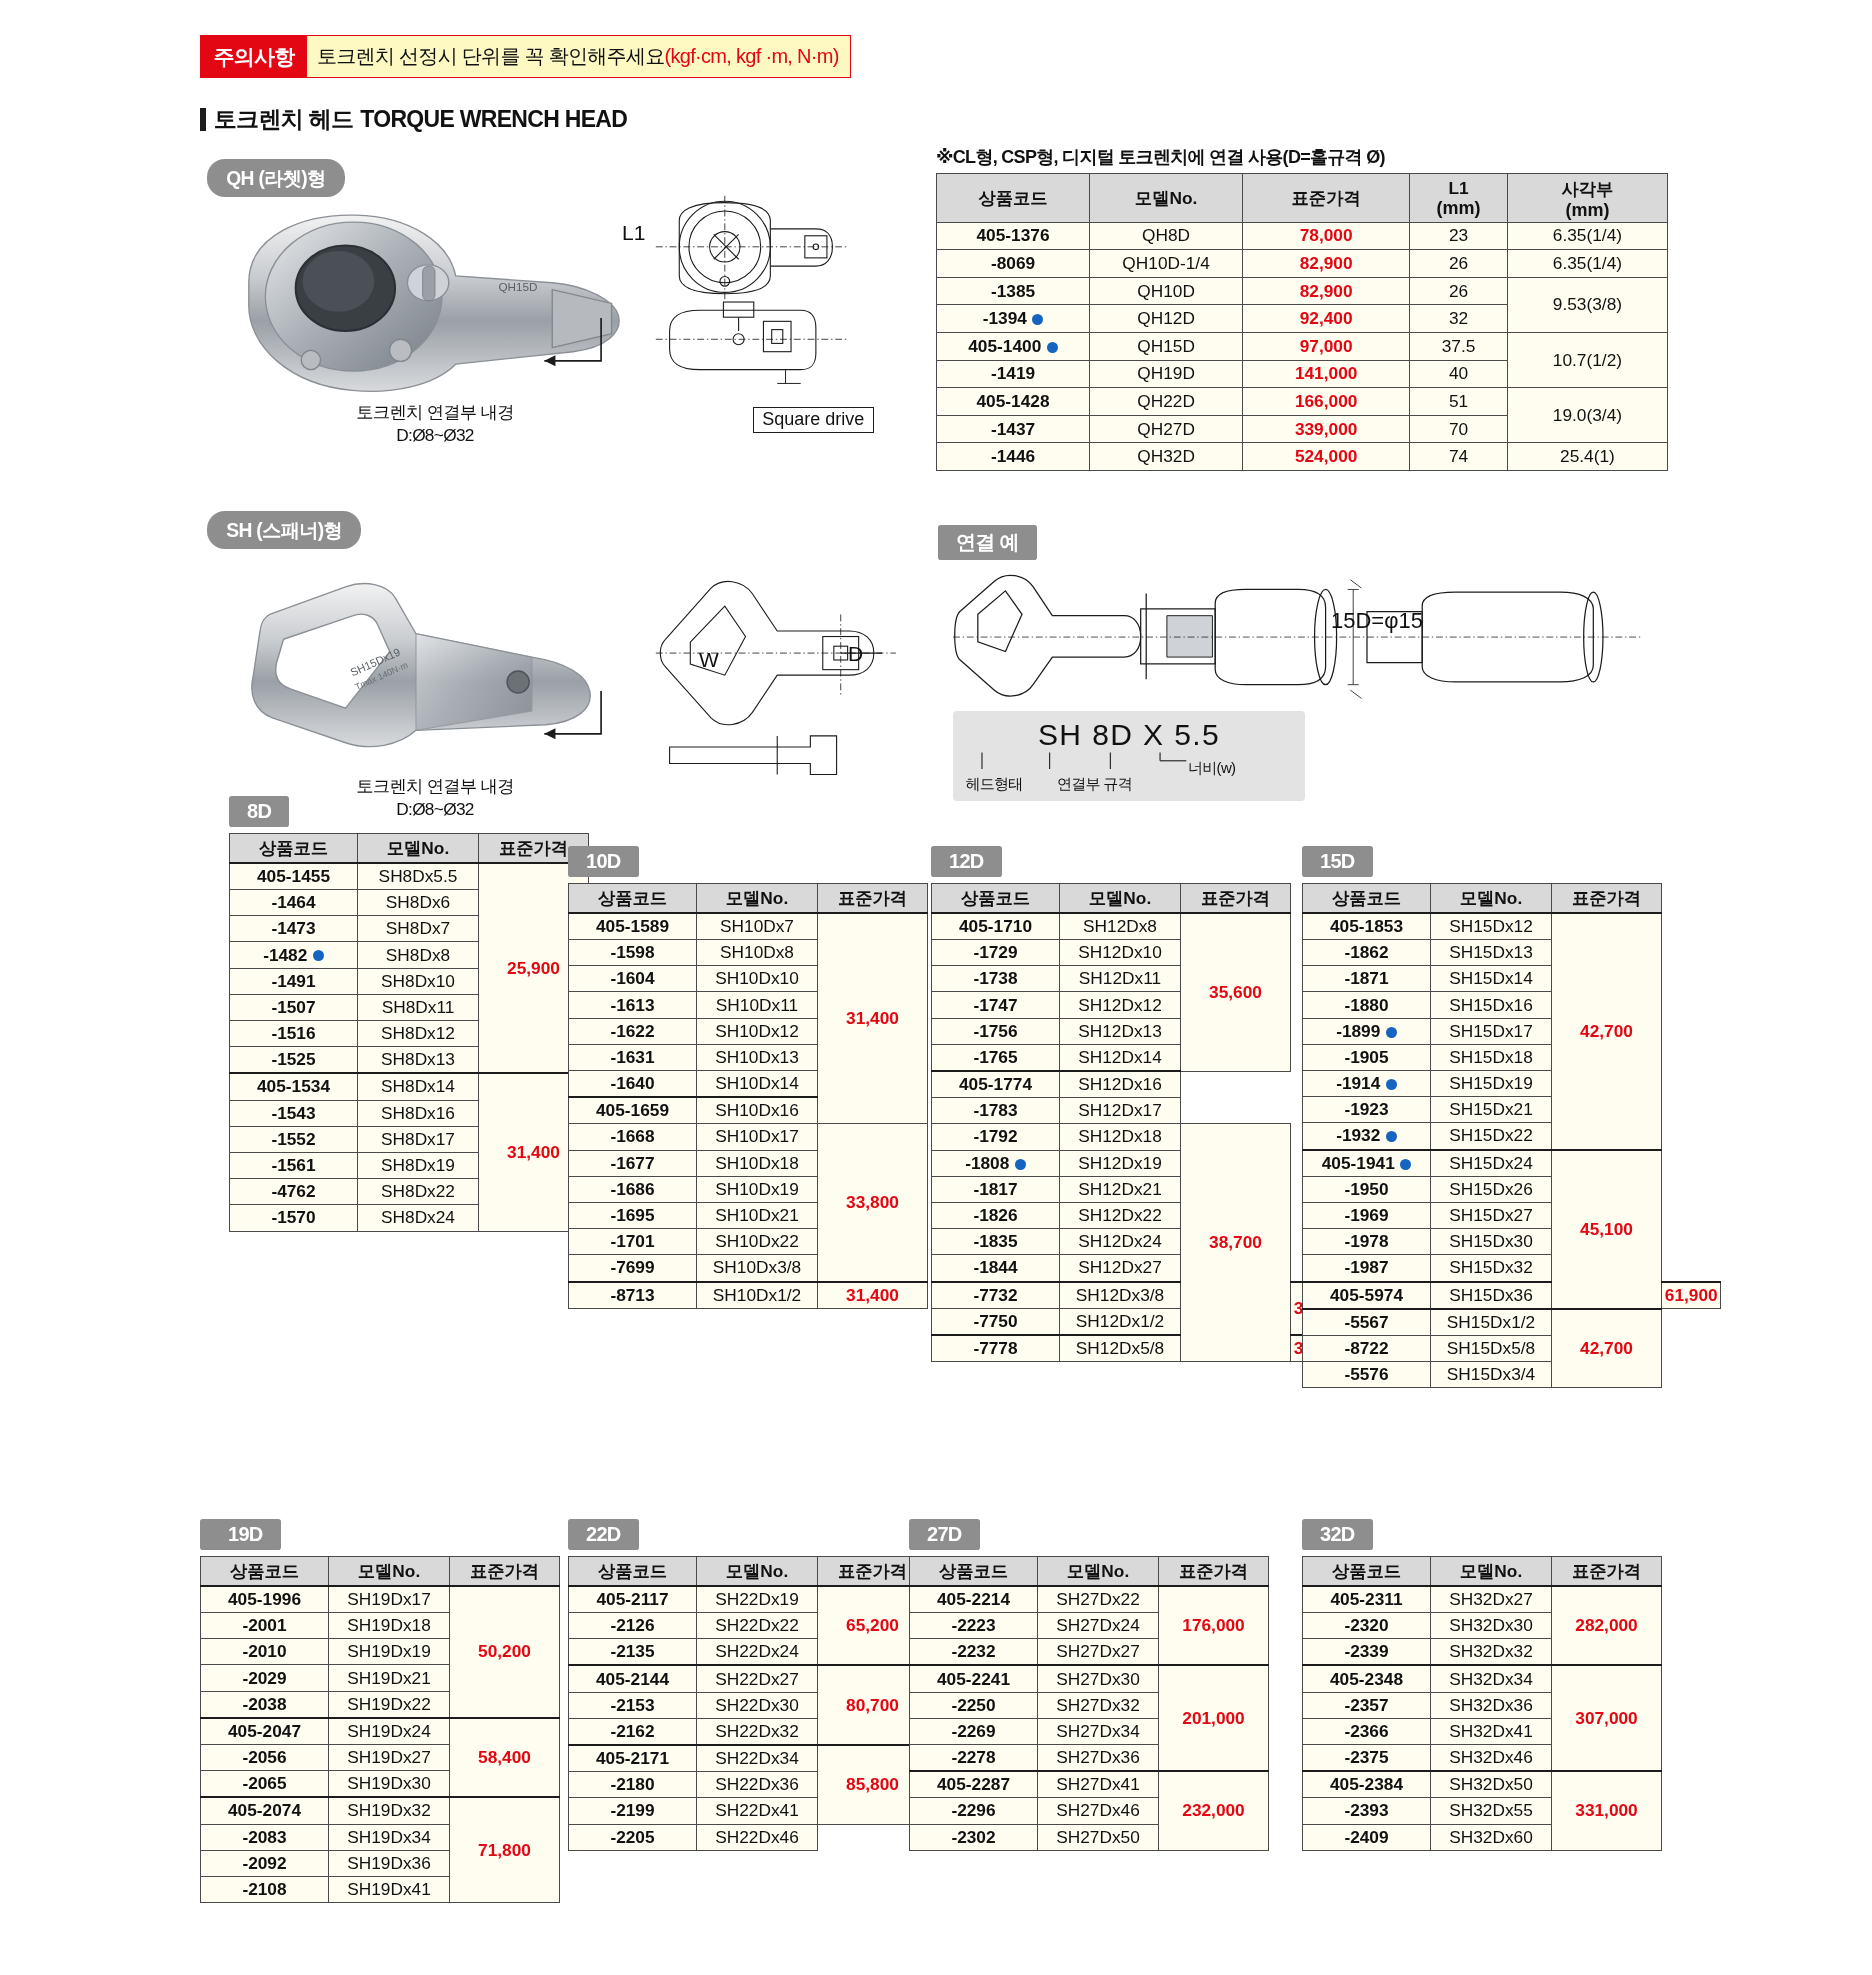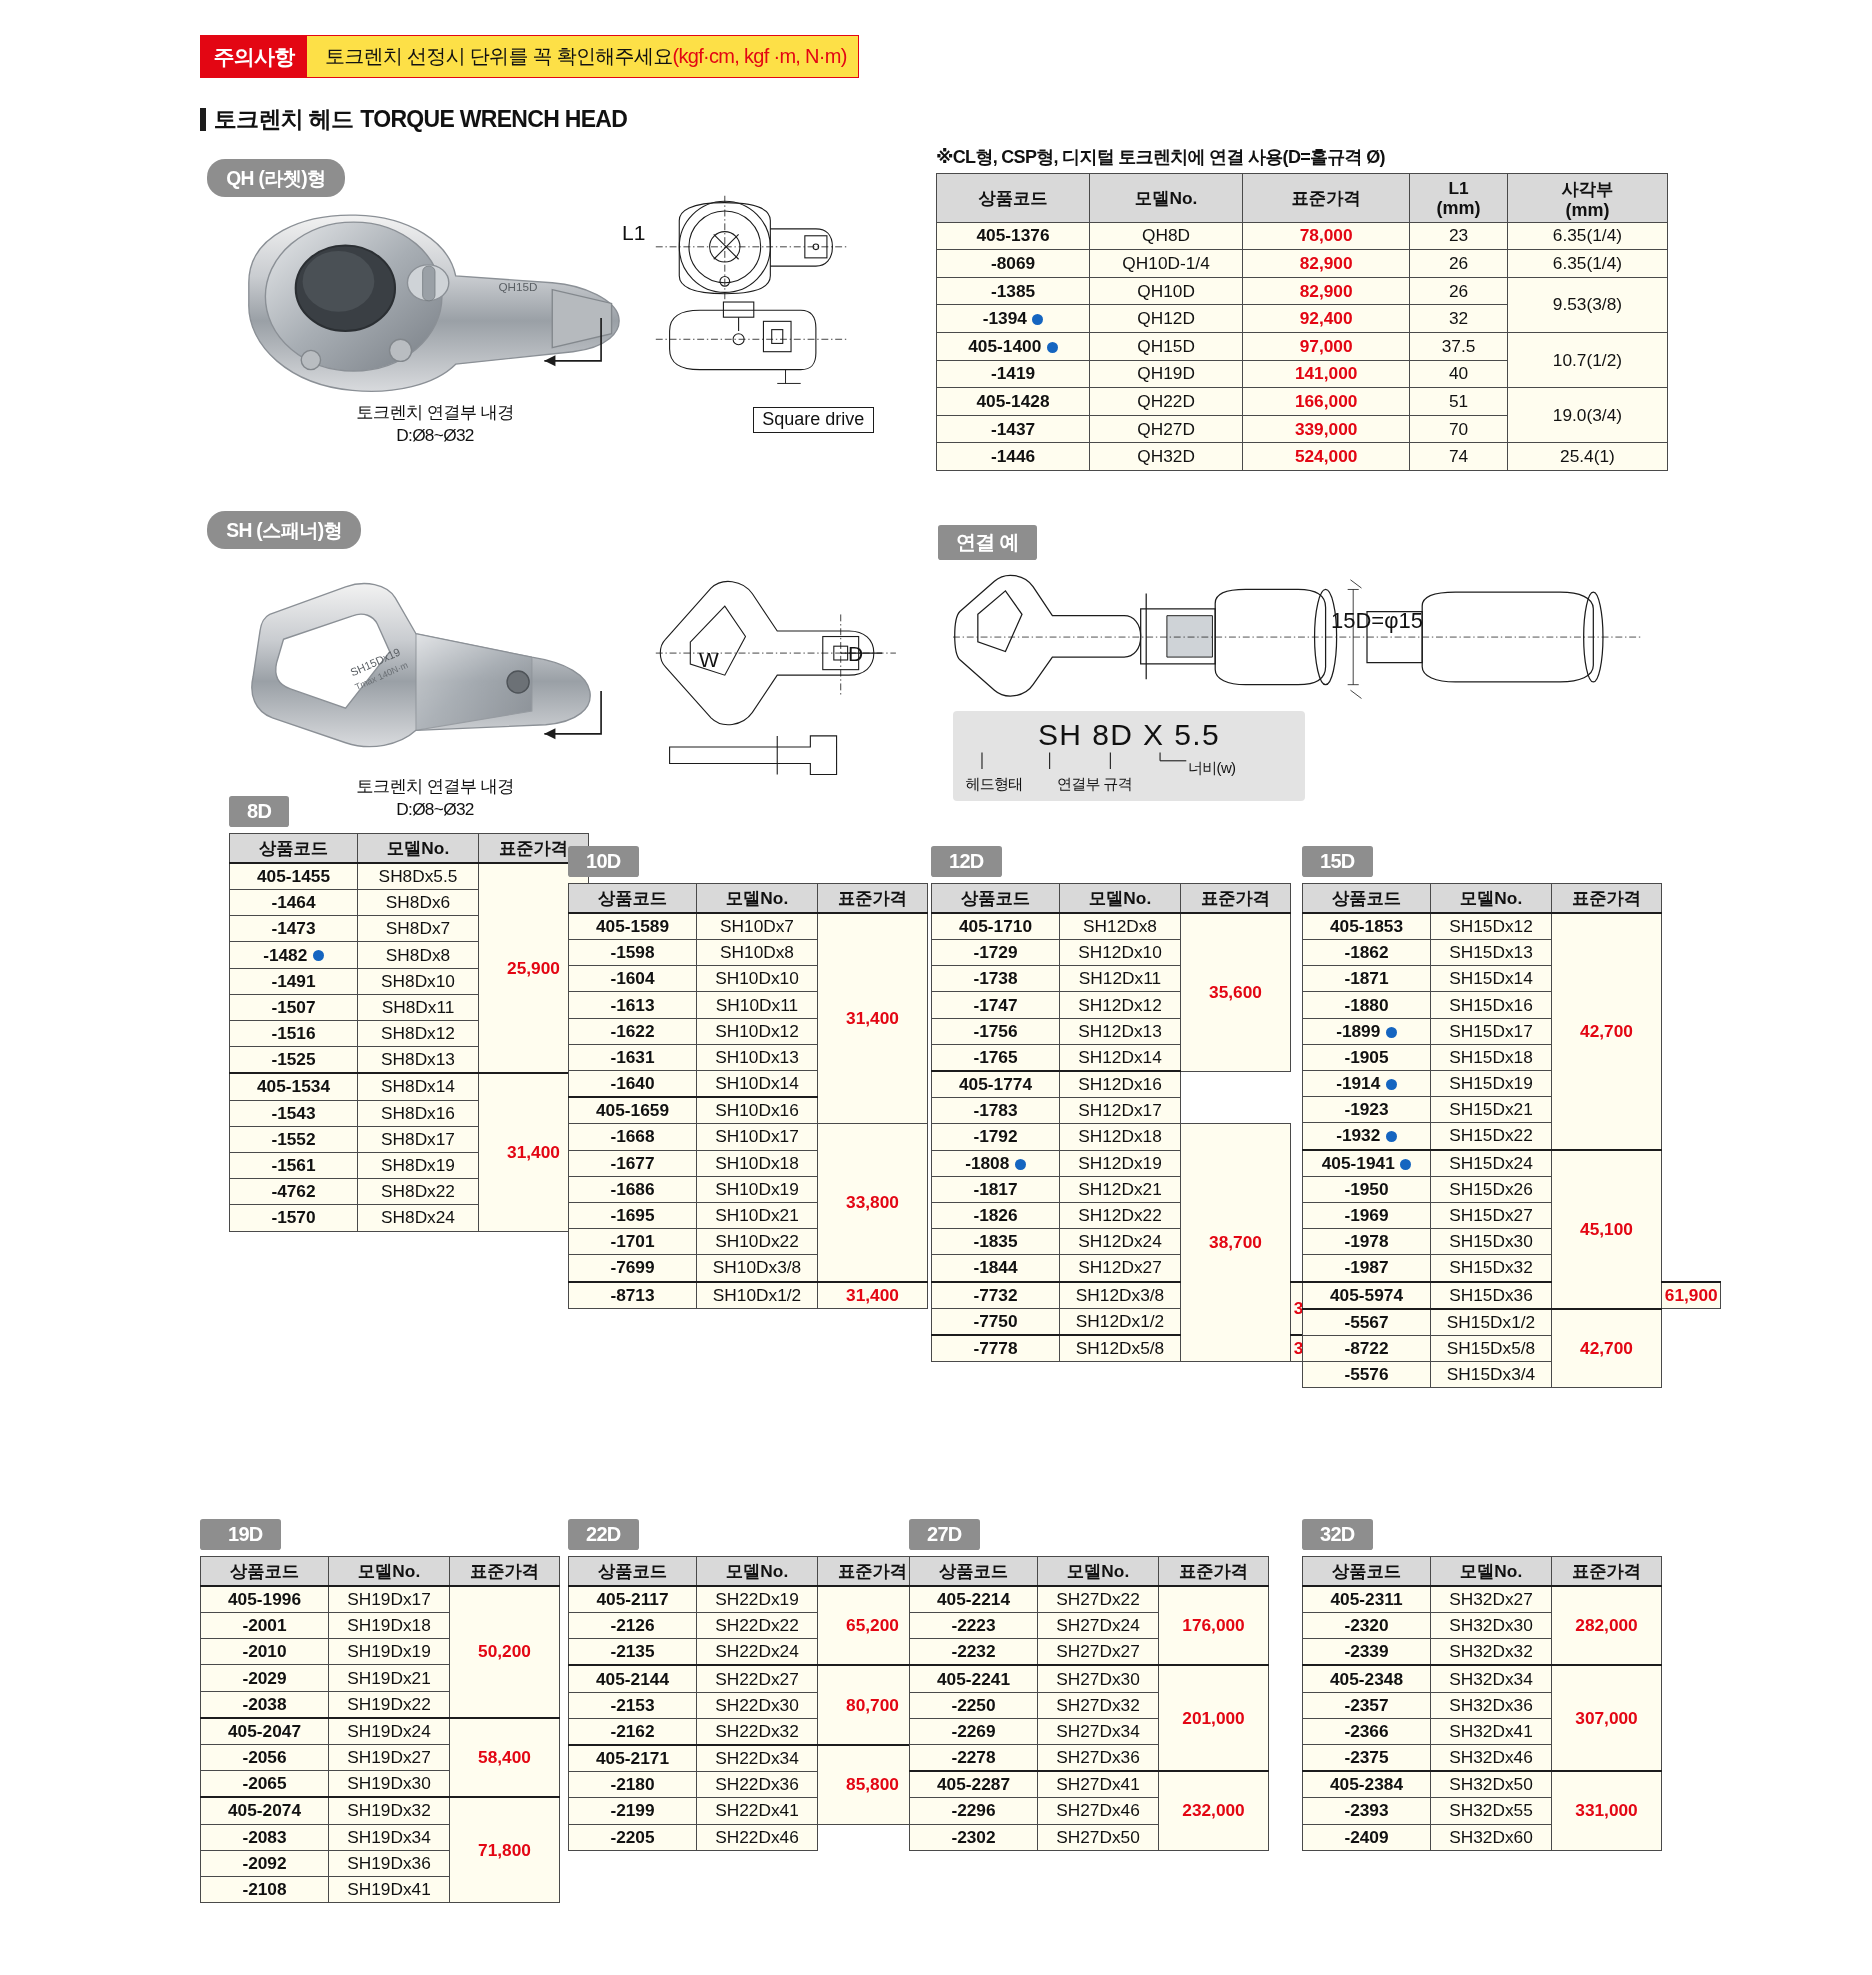--- a/index.html
+++ b/index.html
@@ -11,29 +11,29 @@
     color: #111;
     -webkit-font-smoothing: antialiased;
   }
   .page { position: relative; width: 1873px; height: 1975px; padding: 0; }
 
   
   .notice {
     position: absolute; left: 200px; top: 35px;
     border: 1.4px solid #e30613;
     height: 43px; display: flex; align-items: stretch;
-    background: #fde047;
+    background: #fef9c3;
   }
   .notice-tag {
     background: #e30613; color: #fff; font-weight: bold;
     font-size: 21px; display: flex; align-items: center; padding: 0 12.4px;
     letter-spacing: -0.7px;
   }
   .notice-text {
-    display: flex; align-items: center; padding: 0 11px 0 18px;
+    display: flex; align-items: center; padding: 0 11px 0 10px;
     font-size: 20px; color: #111; letter-spacing: -0.7px; white-space: nowrap;
   }
   .notice-text .red { color: #e30613; }
 
   
   .sec-title {
     position: absolute; left: 200px; top: 104px;
     display: flex; align-items: center; font-size: 23px; font-weight: bold;
     letter-spacing: -0.7px;
   }

